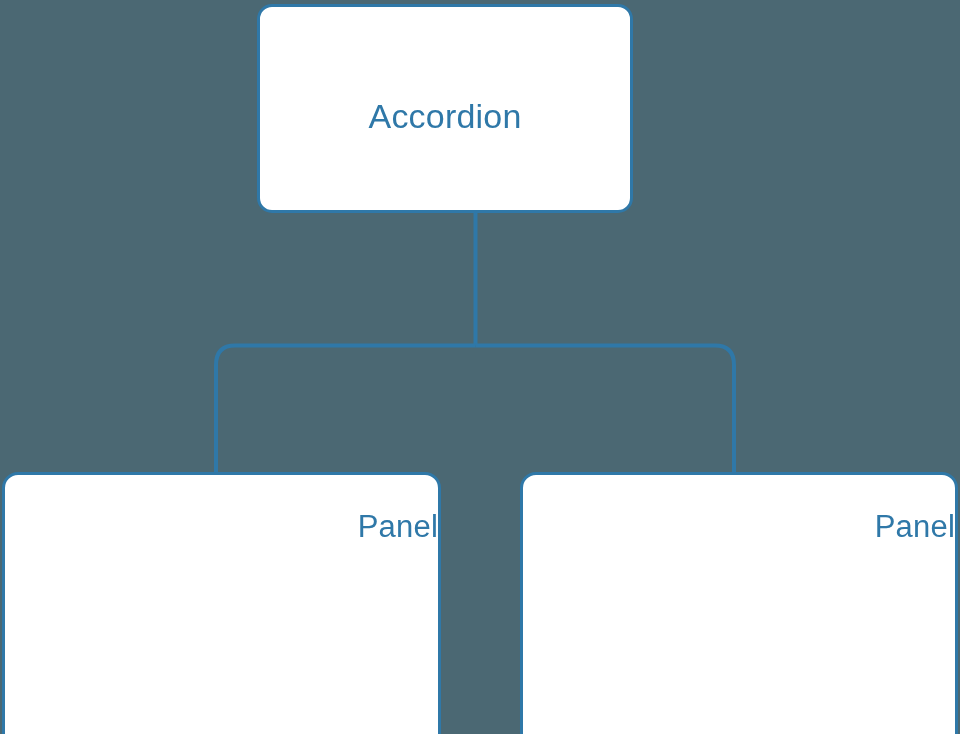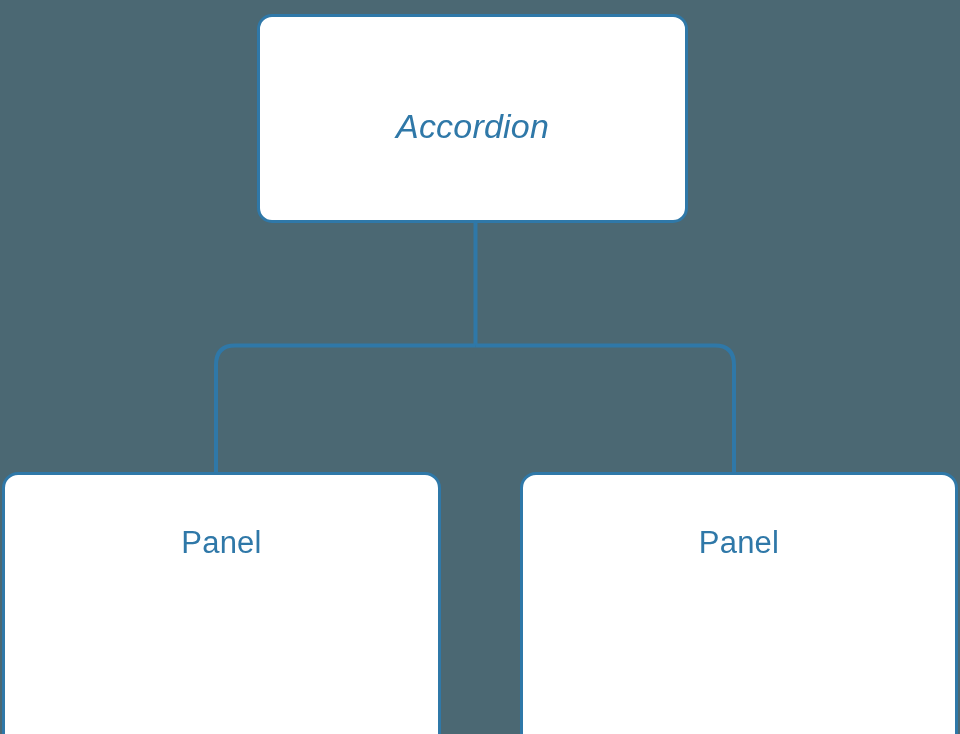--- a/index.html
+++ b/index.html
@@ -45,24 +45,23 @@
     font-weight: 400;
     text-align: center;
     letter-spacing: 0.2px;
     line-height: 1;
     white-space: nowrap;
   }
 
   
   #node-root {
     left: 257px;
-    top: 14px;
-    width: 431px;
+    top: 4px;
+    width: 376px;
     height: 209px;
-    font-style: italic;
   }
   #node-root .node-title {
     position: absolute;
     left: 0;
     right: 0;
     top: 92px;
   }
 
   
   .panel-card {
@@ -70,22 +69,23 @@
     height: 280px;
     border-radius: 16px;
   }
   #node-panel-left  { left: 2px;   width: 439px; }
   #node-panel-right { left: 520px; width: 438px; }
 
   .panel-card .node-title {
     position: absolute;
     left: 0;
     right: 0;
-    top: 52px;
+    top: 36px;
     font-size: 31px;
+    text-align: right;
   }
 </style>
 </head>
 <body>
 
 <div id="stage">
 
   <svg id="connectors" viewBox="0 0 960 734" width="960" height="734" fill="none">
 
     <path d="M475.5 211 L475.5 345.5" stroke="#2f78a8" stroke-width="4" stroke-linecap="butt"></path>

